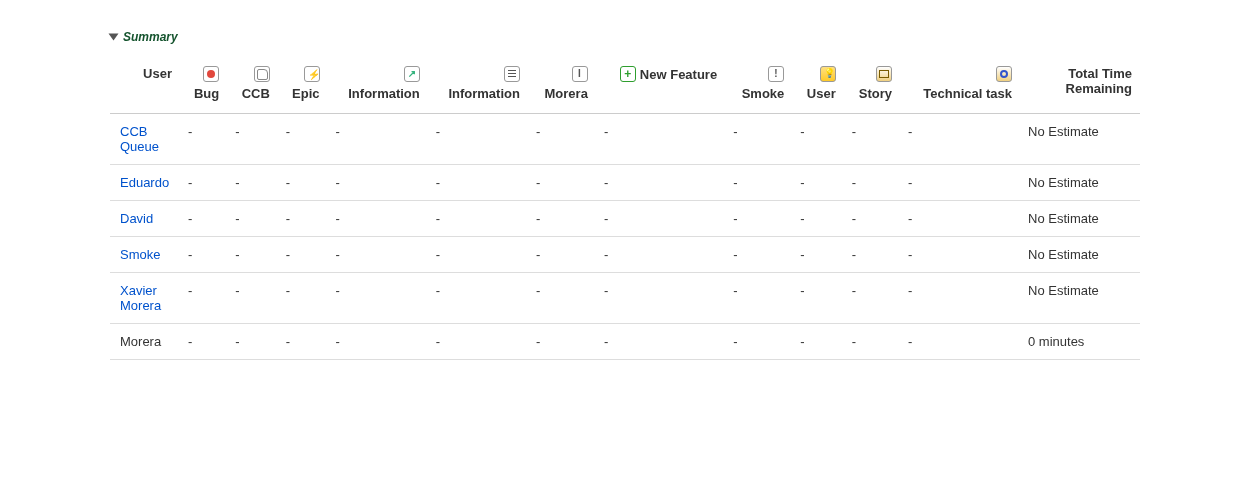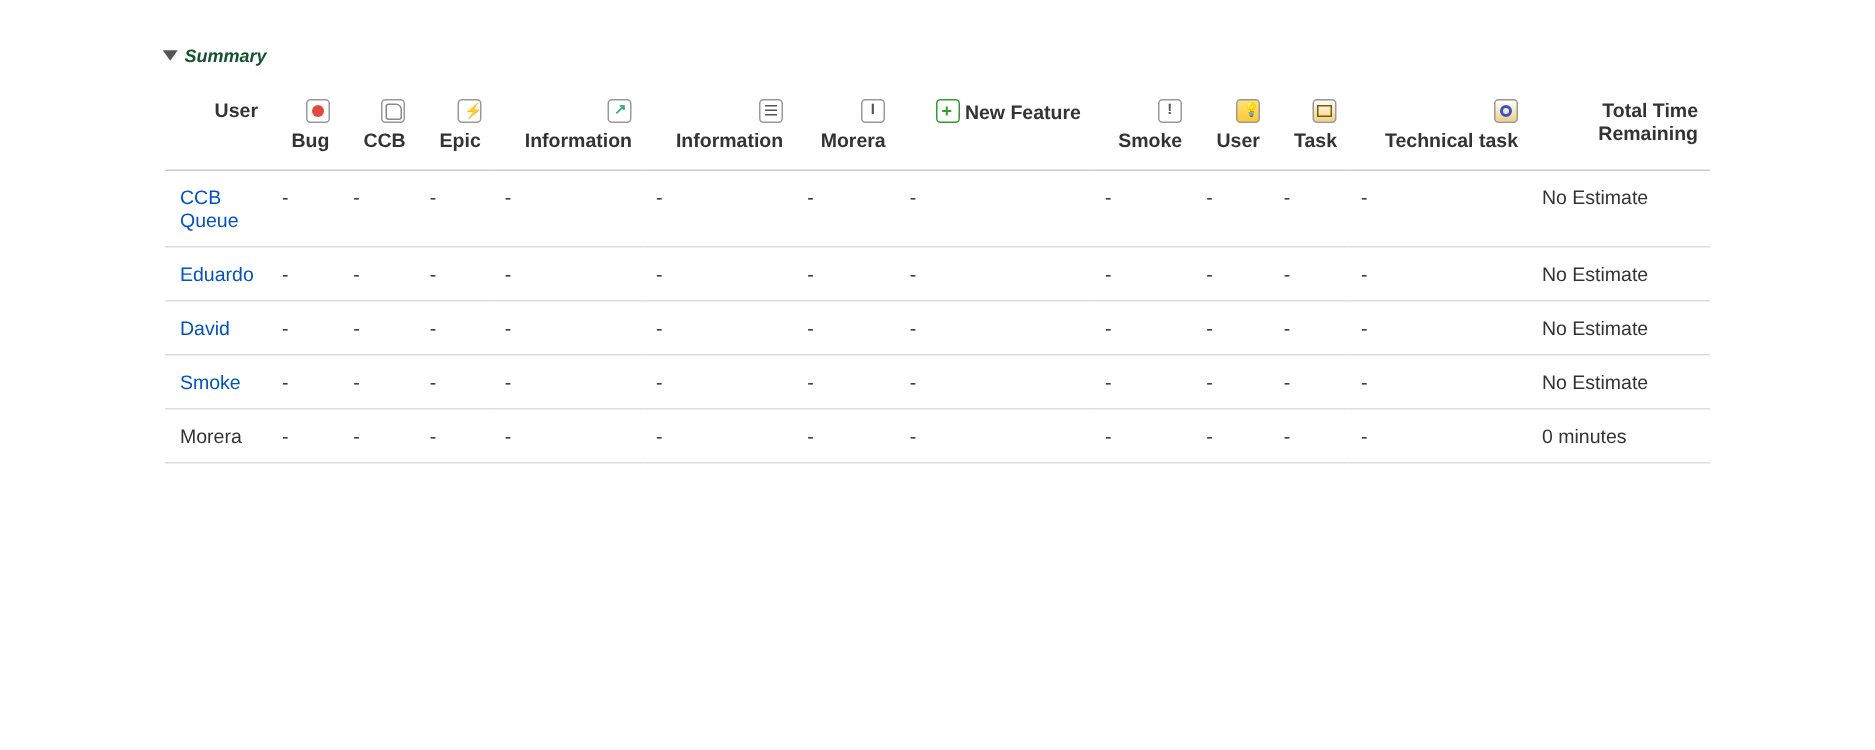--- a/index.html
+++ b/index.html
@@ -50,21 +50,21 @@
       <th><span class="icon-box improvement"><span class="arrow">↗</span></span><span class="th-label">Information</span></th>
       <th><span class="icon-box info"><span class="lines">
               <span></span>
               <span></span>
               <span></span>
             </span></span><span class="th-label">Information</span></th>
       <th><span class="icon-box inquiry"><span class="q">I</span></span><span class="th-label">Morera</span></th>
       <th><span class="icon-box feature"><span class="plus">+</span></span> <span>New Feature</span></th>
       <th><span class="icon-box smoke"><span class="excl">!</span></span><span class="th-label">Smoke</span></th>
       <th><span class="icon-box story"><span class="bulb">💡</span></span><span class="th-label">User</span></th>
-      <th><span class="icon-box task"><span class="inbox"></span></span><span class="th-label">Task</span></th>
+      <th><span class="icon-box task"><span class="inbox"></span></span><span class="th-label">Story</span></th>
       <th><span class="icon-box technical"><span class="ring"></span></span><span class="th-label">Technical task</span></th>
       <th style="width:120px">Total Time Remaining</th>
     </tr>
   </thead>
   <tbody id="rows">
       <tr>
         <td><a class="user-link">CCB Queue</a></td>
         <td>-</td>
         <td>-</td>
         <td>-</td>
@@ -117,20 +117,35 @@
         <td>-</td>
         <td>-</td>
         <td>-</td>
         <td>-</td>
         <td>-</td>
         <td>-</td>
         <td>-</td>
         <td>No Estimate</td>
       </tr>
       <tr>
+        <td><a class="user-link">Xavier Morera</a></td>
+        <td>-</td>
+        <td>-</td>
+        <td>-</td>
+        <td>-</td>
+        <td>-</td>
+        <td>-</td>
+        <td>-</td>
+        <td>-</td>
+        <td>-</td>
+        <td>-</td>
+        <td>-</td>
+        <td>No Estimate</td>
+      </tr>
+      <tr>
         <td>Morera</td>
         <td>-</td>
         <td>-</td>
         <td>-</td>
         <td>-</td>
         <td>-</td>
         <td>-</td>
         <td>-</td>
         <td>-</td>
         <td>-</td>

